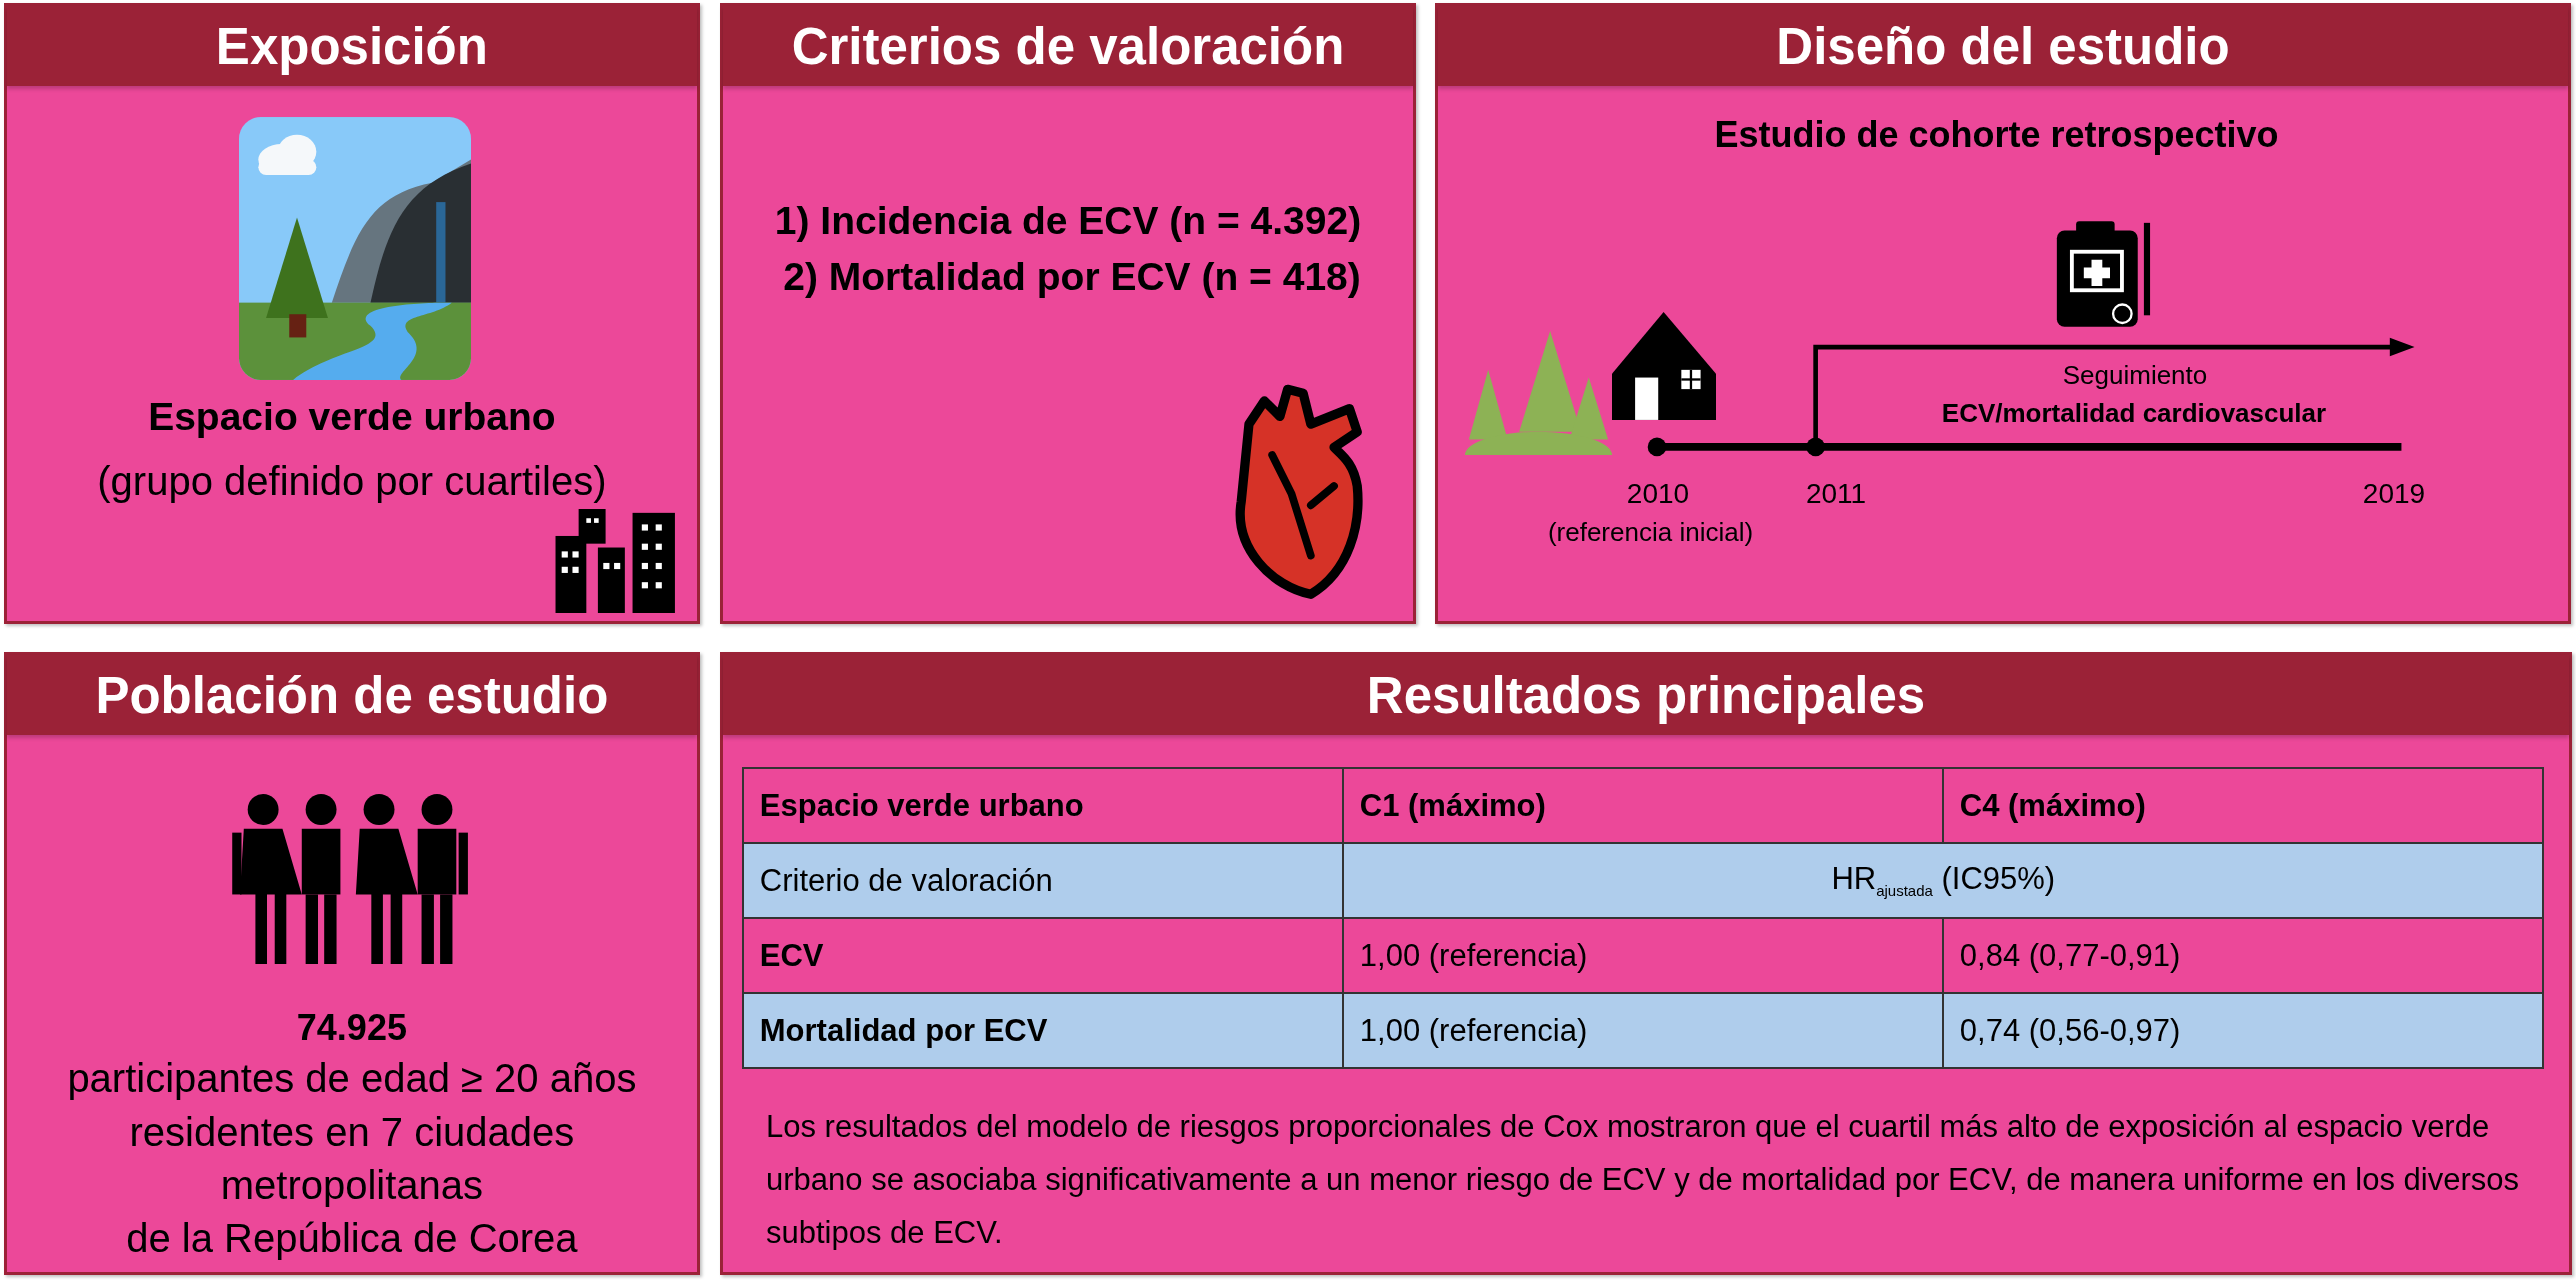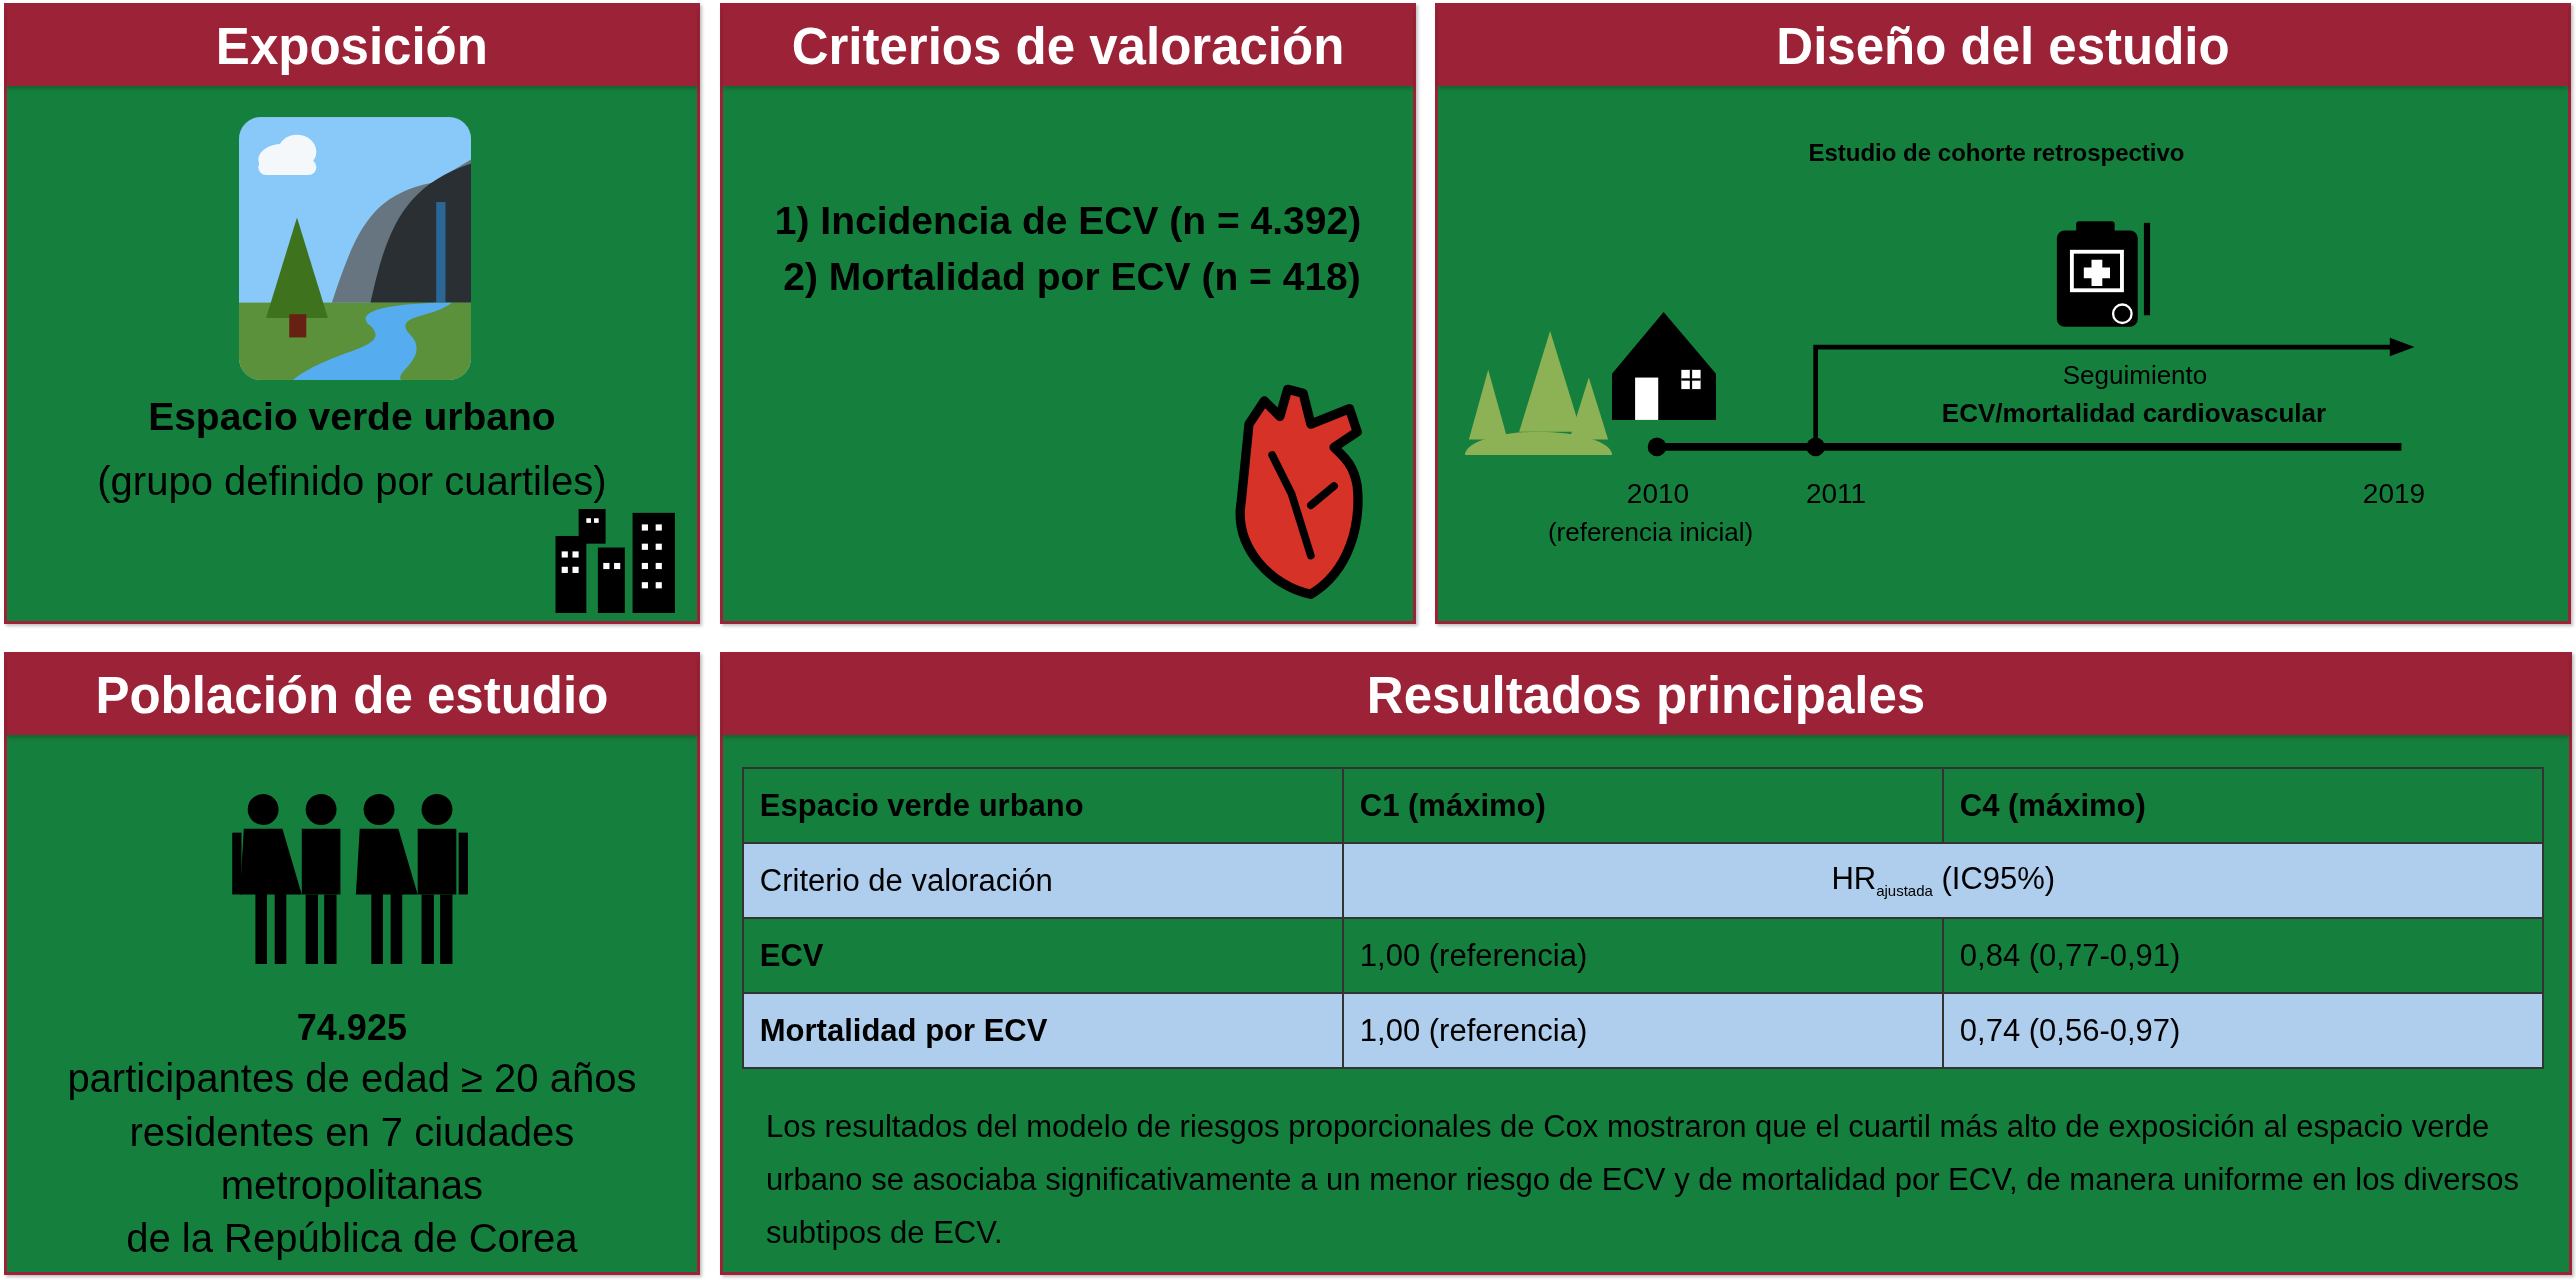--- a/index.html
+++ b/index.html
@@ -1,17 +1,17 @@
 <!DOCTYPE html>
 <html style="font-size:12.4px"><head>
 <meta charset="utf-8">
 <style>
   html,body{margin:0;padding:0;background:#fff;}
   body{width:2576px;height:1281px;position:relative;overflow:hidden;font-family:"Liberation Sans",sans-serif;color:#000;}
-  .panel{position:absolute;border:3.9px solid #9b2237;background:#15803d;box-sizing:border-box;box-shadow:1.5px 2.3px 3.1px rgba(0,0,0,0.25);}
+  .panel{position:absolute;border:3.9px solid #9b2237;background:#ec4899;box-sizing:border-box;box-shadow:1.5px 2.3px 3.1px rgba(0,0,0,0.25);}
   .panel-head{position:absolute;left:0;right:0;top:0;height:80px;background:#9b2237;color:#fff;font-weight:bold;font-size:51px;display:flex;align-items:center;justify-content:center;box-shadow:0 3.1px 3.9px rgba(0,0,0,0.2);}
   .abs{position:absolute;}
   .center{text-align:center;}
   table.res{position:absolute;left:19.3px;top:681px;border-collapse:collapse;}
   table.res td{border:2.3px solid #333;height:75px;font-size:31px;padding:0 15.5px;box-sizing:border-box;}
   .blue td{background:#afcdec;}
   .b{font-weight:bold;}
 </style>
 </head>
 <body>
@@ -71,21 +71,21 @@
   <div class="abs center b" style="left:0;right:0;top:193px;font-size:39px;">1) Incidencia de ECV (n = 4.392)</div>
   <div class="abs center b" style="left:8px;right:0;top:249px;font-size:39px;">2) Mortalidad por ECV (n = 418)</div>
   <svg class="abs" style="left:495px;top:364px" width="147" height="232" viewBox="0 0 190 300">
     <path d="M40 70 L30 170 C20 230 70 280 120 290 C170 260 185 200 180 150 C175 120 160 110 150 100 L180 80 L170 50 L120 70 L110 30 L90 25 L80 60 L60 40 Z" fill="#d63227" stroke="#000" stroke-width="12" stroke-linejoin="round"></path>
     <path d="M95 160 L120 240 M150 150 L120 175 M70 110 L95 160" stroke="#000" stroke-width="10" fill="none" stroke-linecap="round"></path>
   </svg>
 </div>
 
 <div class="panel" style="left:1435px;top:3.1px;width:1136px;height:621px;">
   <div class="panel-head">Diseño del estudio</div>
-  <div class="abs center b" style="left:0;right:13px;top:108px;font-size:24px;margin-top:25px;">Estudio de cohorte retrospectivo</div>
+  <div class="abs center b" style="left:0;right:13px;top:108px;font-size:36px;">Estudio de cohorte retrospectivo</div>
   <svg class="abs" style="left:27px;top:325px" width="147" height="124" viewBox="0 0 190 160">
     <g fill="#8db255">
         <polygon points="110,0 70,130 150,130"></polygon>
         <polygon points="30,50 5,140 55,140"></polygon>
         <polygon points="160,60 135,140 185,140"></polygon>
         <ellipse cx="95" cy="160" rx="95" ry="30"></ellipse>
       </g>
   </svg>
   <svg class="abs" style="left:174px;top:306px" width="104" height="108" viewBox="0 0 135 140">
     <polygon points="67,0 0,80 0,140 135,140 135,80" fill="#000"></polygon>

